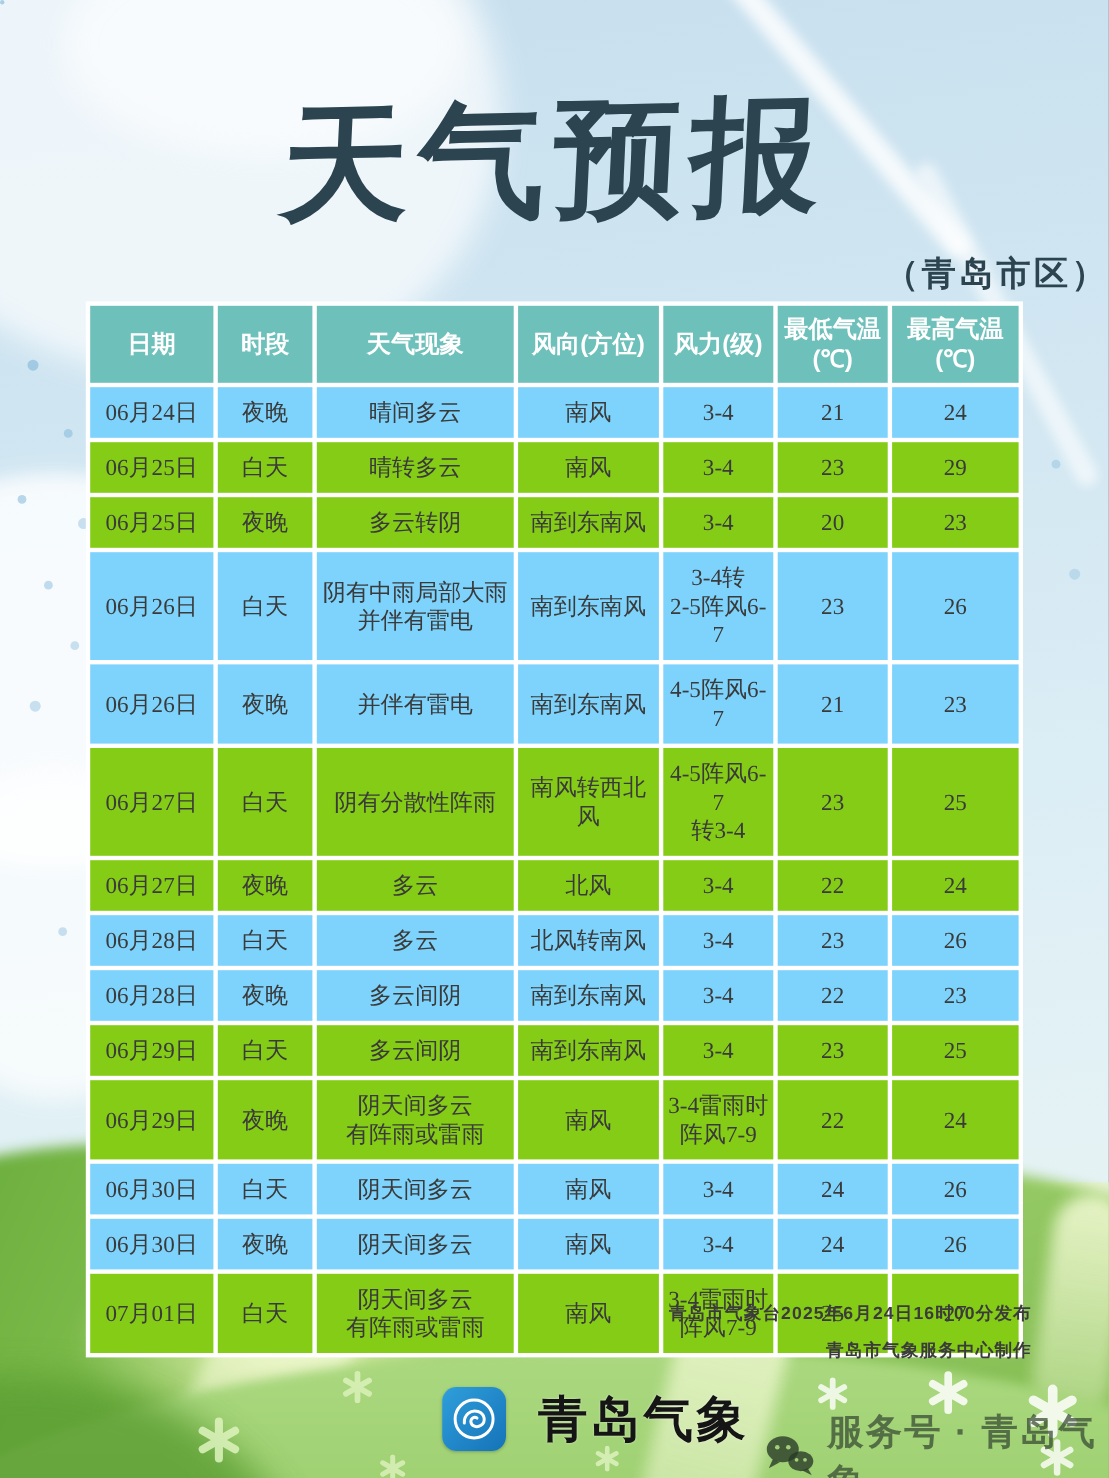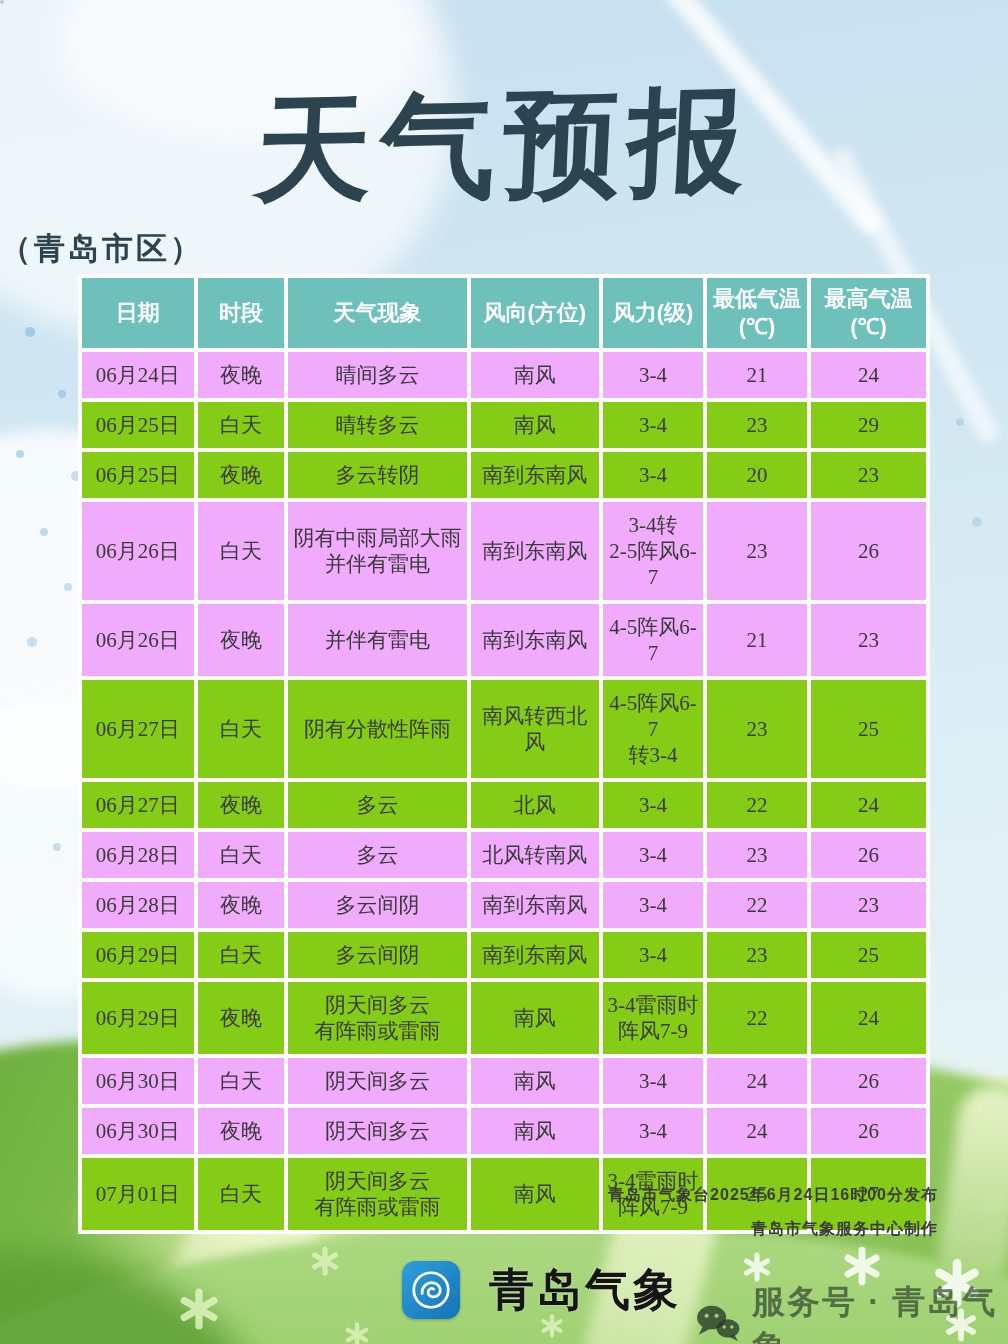--- a/index.html
+++ b/index.html
@@ -40,30 +40,30 @@
   .path-band.p3{left:948px;top:1085px;width:70px;height:210px;transform:rotate(8deg);opacity:.95;}
   .hill.h-front{left:-180px;top:1225px;width:1500px;height:560px;
     background:linear-gradient(180deg,#abd880 0%,#8dc65e 55%,#7fbb4f 100%);filter:blur(5px);}
   .hill.h-corner{left:-240px;top:1250px;width:520px;height:420px;background:#5d9f34;filter:blur(16px);opacity:.85;}
   .sparkle{position:absolute;}
   .sparkle svg{display:block;}
   
   .title{position:absolute;left:0;top:68px;width:100%;text-align:center;
     font-size:116px;font-weight:900;letter-spacing:8px;color:#2b4450;
     transform:skewX(-4deg) rotate(-1.2deg);}
-  .subtitle{position:absolute;left:0;top:228px;width:100%;text-align:left;
+  .subtitle{position:absolute;left:0;top:228px;width:100%;text-align:right;
     font-size:31px;font-weight:bold;letter-spacing:3px;color:#2b4450;}
   
   table.forecast{position:absolute;left:78px;top:274px;width:852px;
     border-collapse:separate;border-spacing:4px;background:#ffffff;table-layout:fixed;}
   .forecast th{background:#6ec0ba;color:#ffffff;font-weight:bold;font-size:22px;
     line-height:28px;padding:7px 2px;white-space:pre-line;text-align:center;}
   .forecast td{font-family:"Liberation Serif",serif;color:#3a3a3a;font-size:21px;line-height:26px;
     padding:10px 4px;text-align:center;white-space:pre-line;}
-  tr.row-light td{background:#f0abfc;margin-top:16px;}
+  tr.row-light td{background:#7dd3fc;margin-top:16px;}
   tr.row-gray td{background:#84cc16;}
   col.c-date{width:13.4%;} col.c-period{width:10.4%;} col.c-weather{width:21.4%;}
   col.c-winddir{width:15.4%;} col.c-windforce{width:12.0%;} col.c-tmin{width:12.0%;} col.c-tmax{width:13.8%;}
   
   .credit{position:absolute;right:70px;top:1178px;text-align:right;
     font-size:16px;font-weight:bold;color:#3b3b3b;line-height:34px;letter-spacing:1px;}
   .brand{position:absolute;left:402px;top:1260px;display:flex;align-items:center;gap:29px;}
   .brand-logo{width:58px;height:58px;border-radius:13px;
     background:linear-gradient(135deg,#2f9fdb 0%,#1573b8 100%);
     display:flex;align-items:center;justify-content:center;box-shadow:0 1px 3px rgba(0,0,0,.25);}

